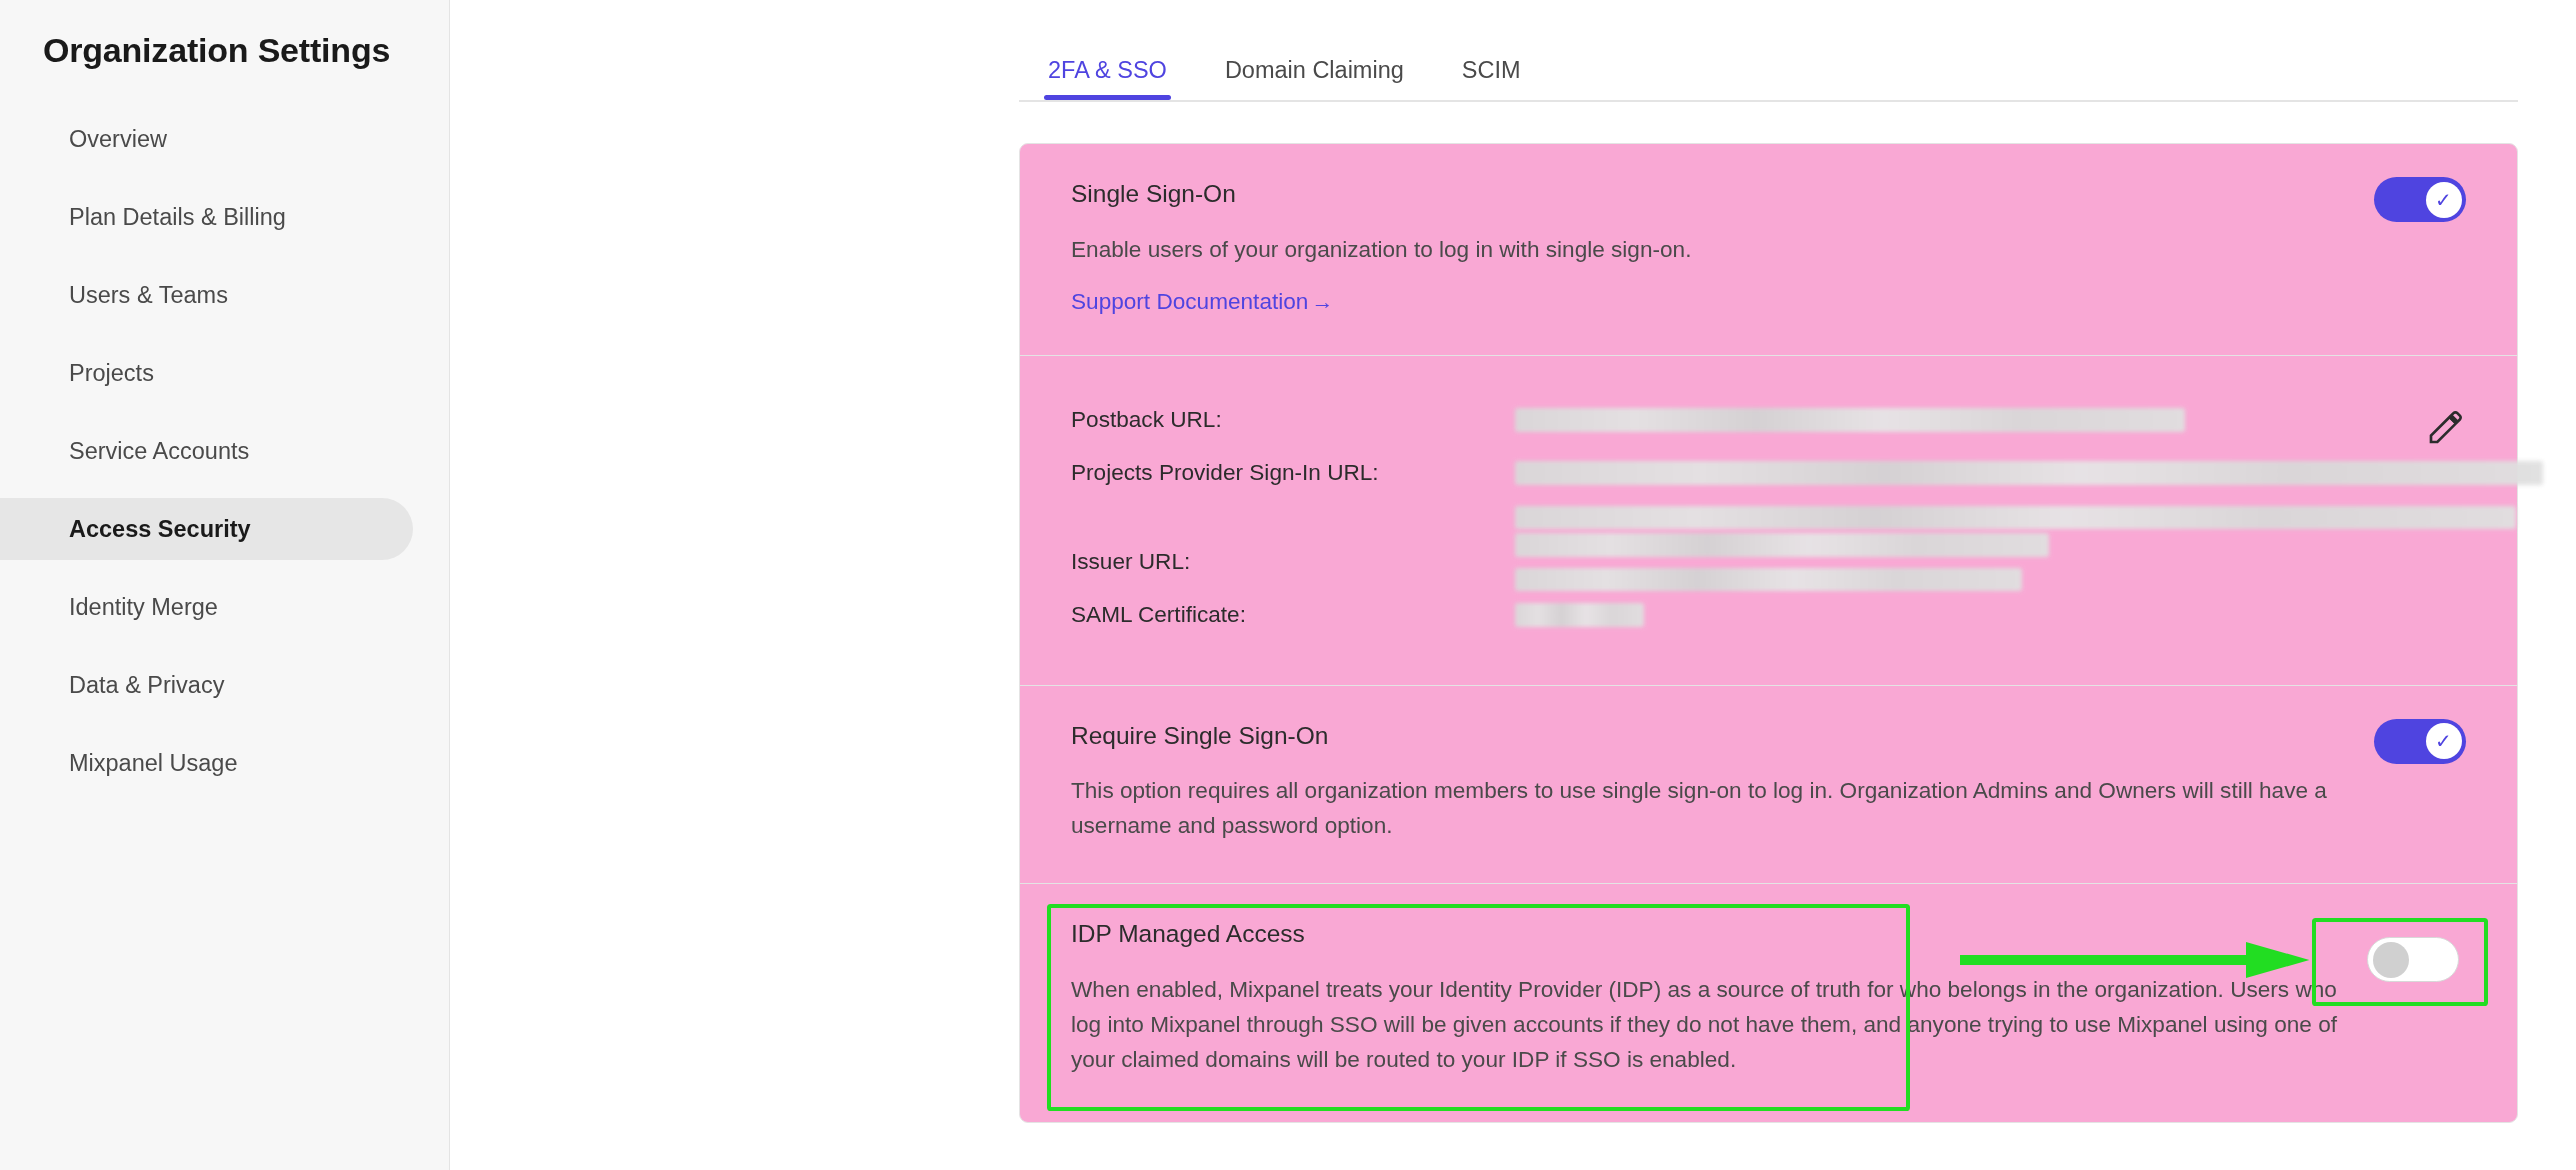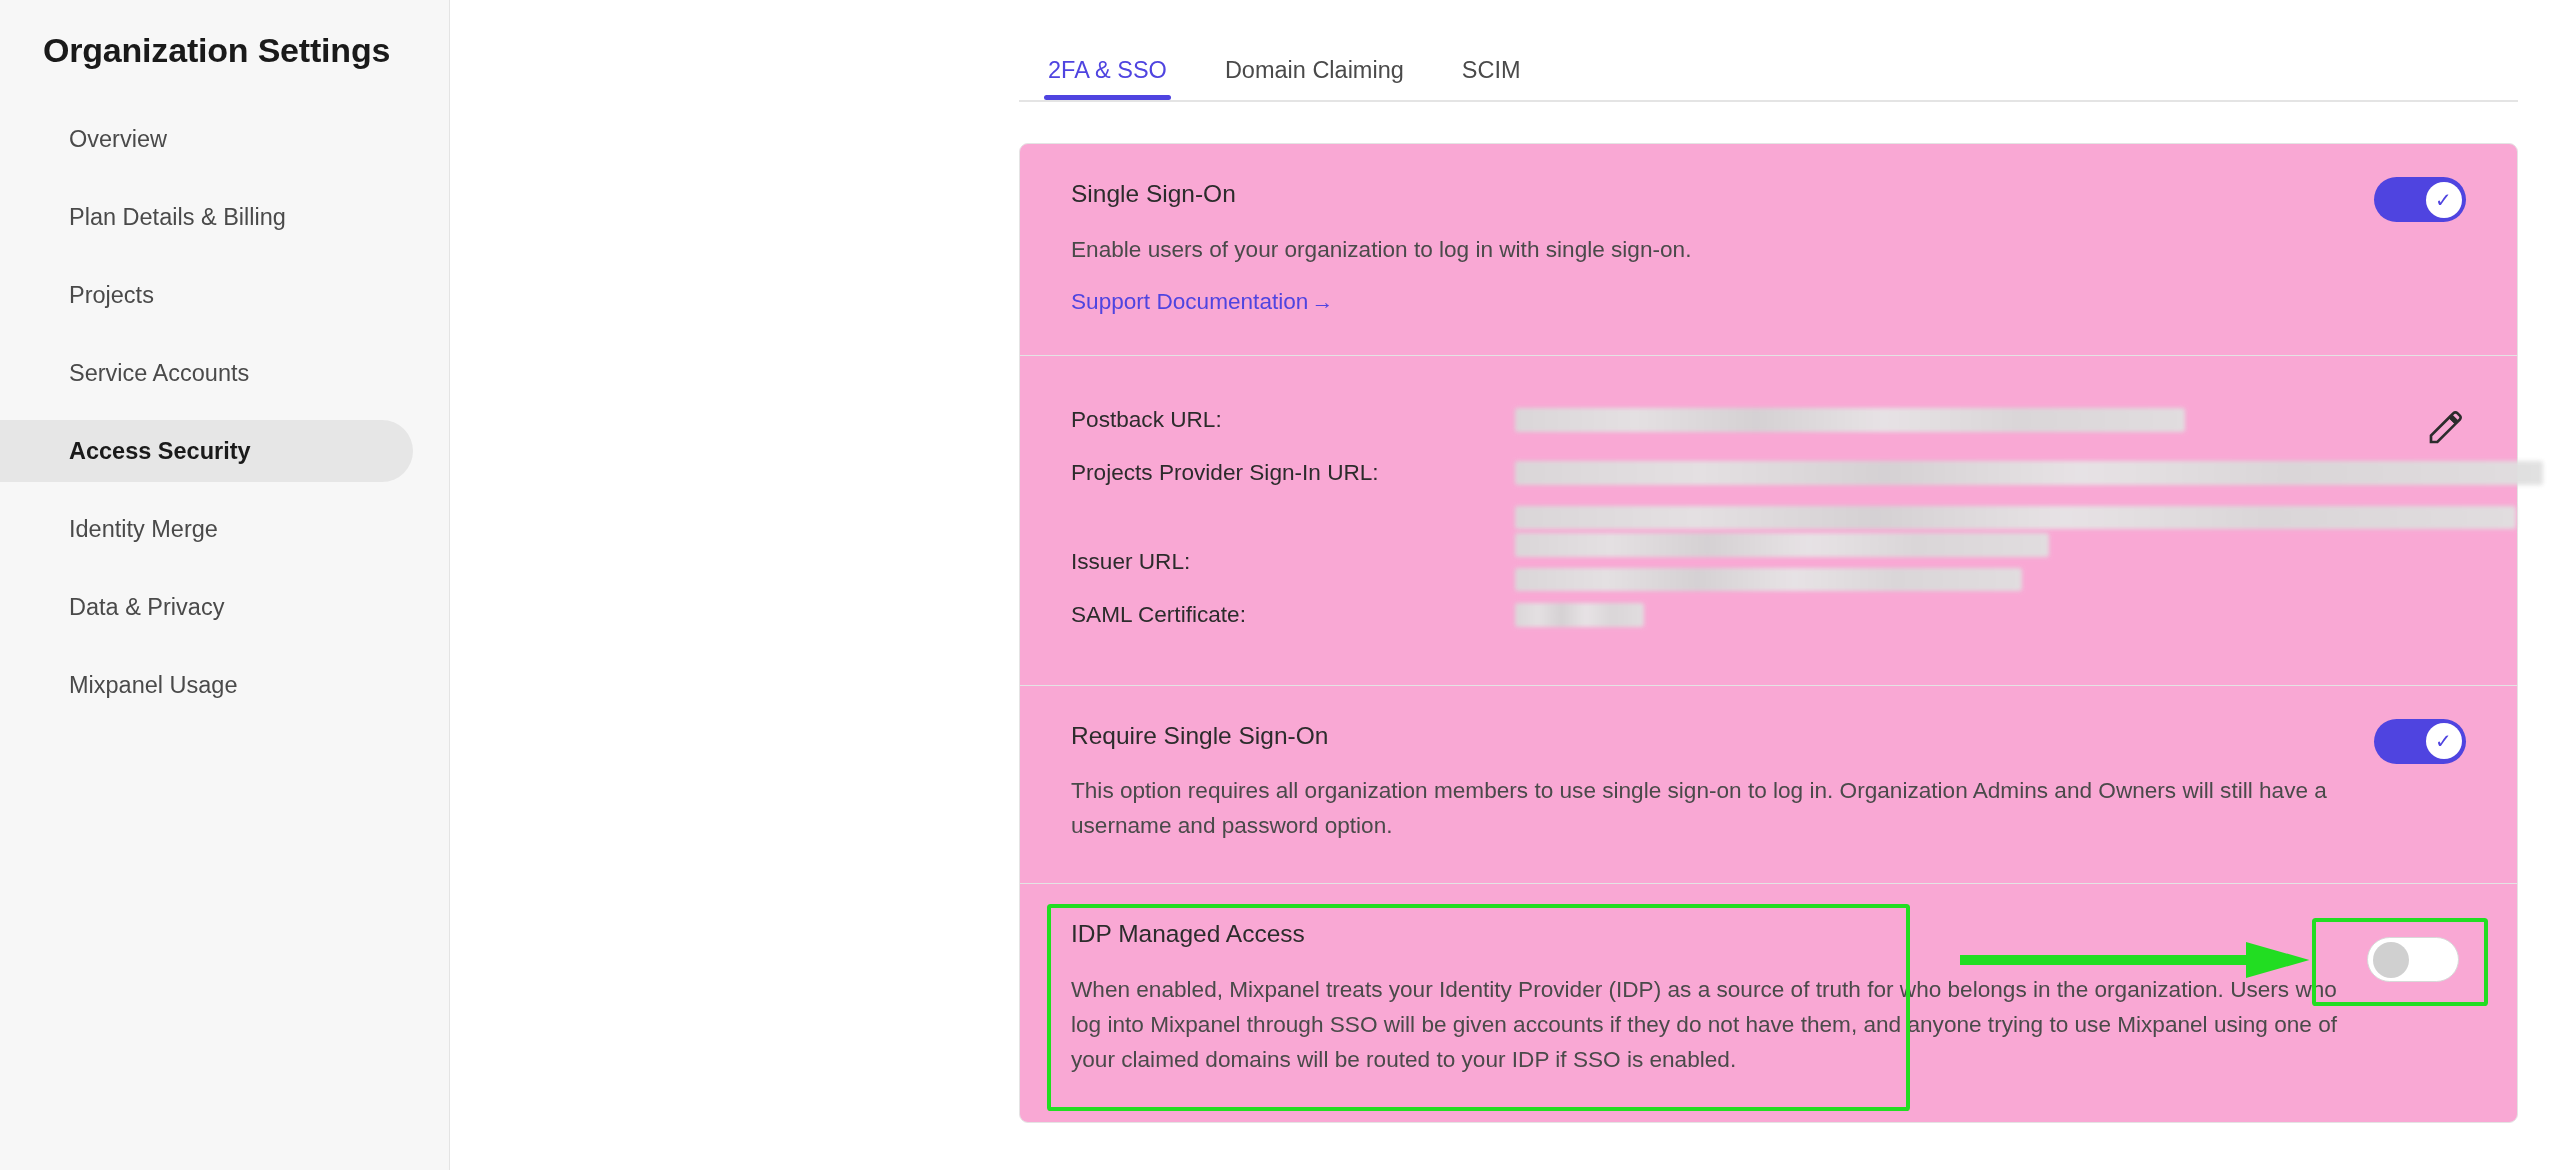--- a/index.html
+++ b/index.html
@@ -257,20 +257,23 @@
 <div class="app">
 
   <aside class="sidebar">
     <div class="sidebar-title">Organization Settings</div>
     <nav class="nav">
       <div class="nav-item">
         <span>Overview</span>
       </div>
       <div class="nav-item">
         <span>Plan Details &amp; Billing</span>
+      </div>
+      <div class="nav-item">
+        <span>Users &amp; Teams</span>
       </div>
       <div class="nav-item">
         <span>Projects</span>
       </div>
       <div class="nav-item">
         <span>Service Accounts</span>
       </div>
       <div class="nav-item active">
         <span>Access Security</span>
       </div>

